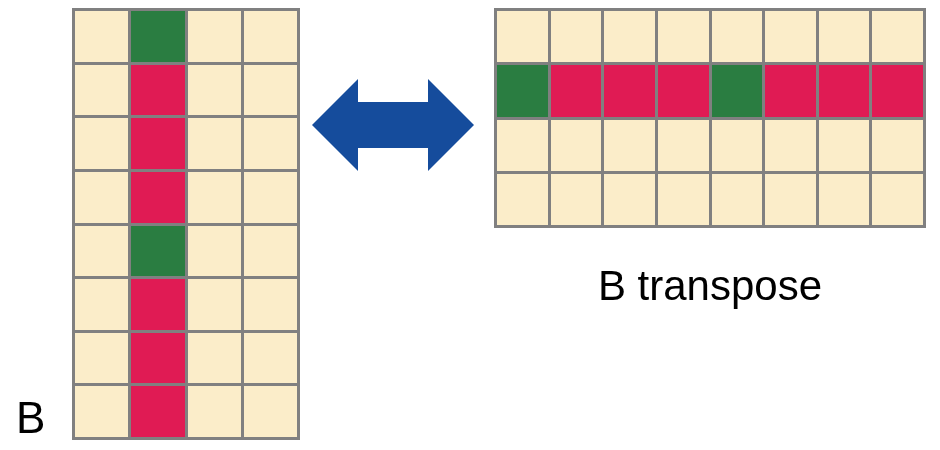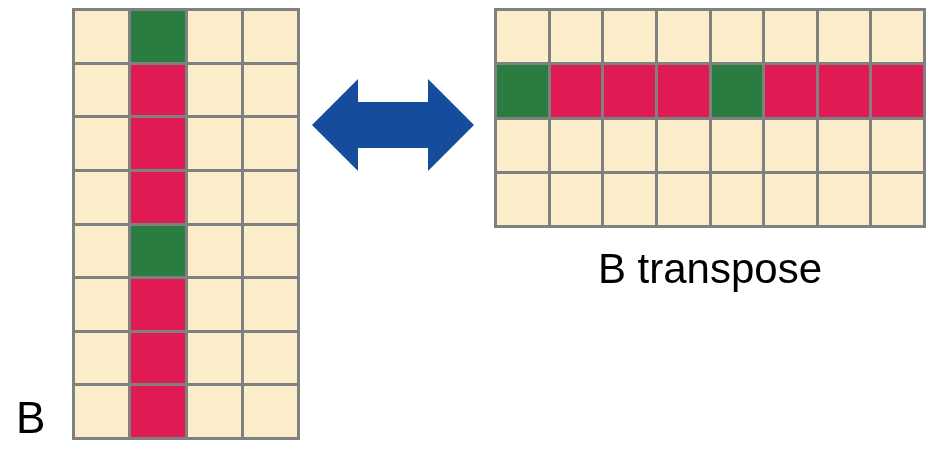--- a/index.html
+++ b/index.html
@@ -70,21 +70,21 @@
     white-space: nowrap;
     line-height: 1;
   }
   #label-b {
     left: 16px;
     top: 396px;
     font-size: 44px;
   }
   #label-bt {
     left: 494px;
-    top: 248px;
+    top: 265px;
     width: 432px;
     text-align: center;
     font-size: 42px;
   }
 
   
   #arrow-wrap {
     position: absolute;
     left: 312px;
     top: 74px;

